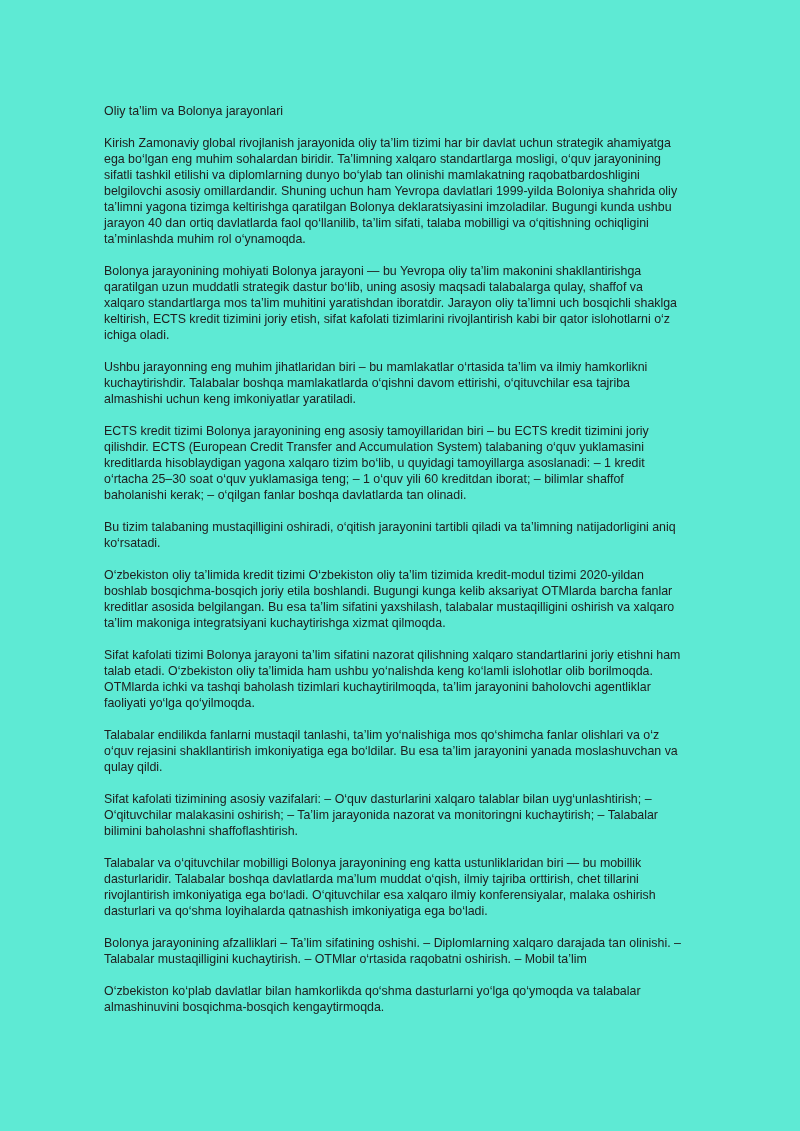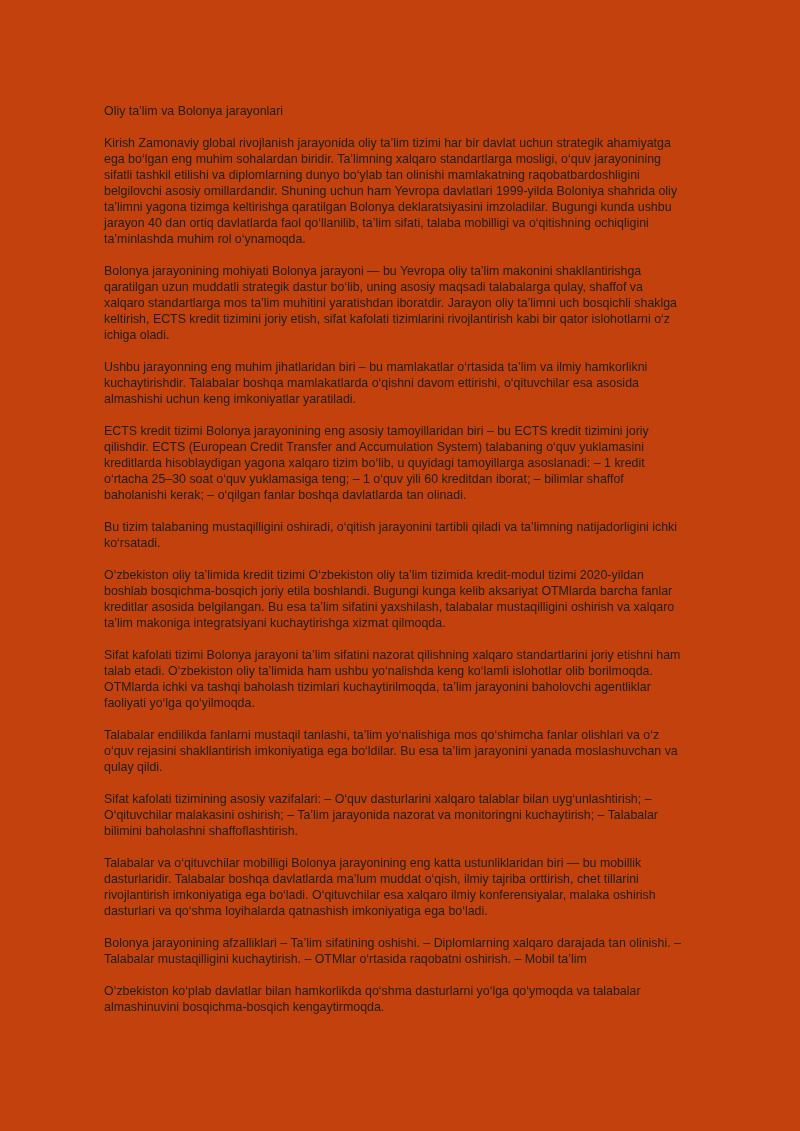--- a/index.html
+++ b/index.html
@@ -9,21 +9,21 @@
   }
   body {
     width: 800px;
     height: 1131px;
     overflow: hidden;
   }
   .page {
     box-sizing: border-box;
     width: 800px;
     height: 1131px;
-    background: #c2410c;
+    background: #5eead4;
     padding: 103px 102px 40px 104px;
     font-family: "Liberation Sans", "DejaVu Sans", sans-serif;
     font-size: 12.4px;
     line-height: 16px;
     color: #202020;
     text-align: left;
   }
   .doc-title {
     font-size: inherit;
     font-weight: normal;
@@ -36,23 +36,23 @@
     word-spacing: normal;
   }
 </style>
 </head>
 <body>
 
 <div class="page">
   <h1 class="doc-title">Oliy ta’lim va Bolonya jarayonlari</h1>
   <p class="doc-paragraph">Kirish Zamonaviy global rivojlanish jarayonida oliy ta’lim tizimi har bir davlat uchun strategik ahamiyatga ega bo‘lgan eng muhim sohalardan biridir. Ta’limning xalqaro standartlarga mosligi, o‘quv jarayonining sifatli tashkil etilishi va diplomlarning dunyo bo‘ylab tan olinishi mamlakatning raqobatbardoshligini belgilovchi asosiy omillardandir. Shuning uchun ham Yevropa davlatlari 1999-yilda Boloniya shahrida oliy ta’limni yagona tizimga keltirishga qaratilgan Bolonya deklaratsiyasini imzoladilar. Bugungi kunda ushbu jarayon 40 dan ortiq davlatlarda faol qo‘llanilib, ta’lim sifati, talaba mobilligi va o‘qitishning ochiqligini ta’minlashda muhim rol o‘ynamoqda.</p>
   <p class="doc-paragraph">Bolonya jarayonining mohiyati Bolonya jarayoni — bu Yevropa oliy ta’lim makonini shakllantirishga qaratilgan uzun muddatli strategik dastur bo‘lib, uning asosiy maqsadi talabalarga qulay, shaffof va xalqaro standartlarga mos ta’lim muhitini yaratishdan iboratdir. Jarayon oliy ta’limni uch bosqichli shaklga keltirish, ECTS kredit tizimini joriy etish, sifat kafolati tizimlarini rivojlantirish kabi bir qator islohotlarni o‘z ichiga oladi.</p>
-  <p class="doc-paragraph">Ushbu jarayonning eng muhim jihatlaridan biri – bu mamlakatlar o‘rtasida ta’lim va ilmiy hamkorlikni kuchaytirishdir. Talabalar boshqa mamlakatlarda o‘qishni davom ettirishi, o‘qituvchilar esa asosida almashishi uchun keng imkoniyatlar yaratiladi.</p>
+  <p class="doc-paragraph">Ushbu jarayonning eng muhim jihatlaridan biri – bu mamlakatlar o‘rtasida ta’lim va ilmiy hamkorlikni kuchaytirishdir. Talabalar boshqa mamlakatlarda o‘qishni davom ettirishi, o‘qituvchilar esa tajriba almashishi uchun keng imkoniyatlar yaratiladi.</p>
   <p class="doc-paragraph">ECTS kredit tizimi Bolonya jarayonining eng asosiy tamoyillaridan biri – bu ECTS kredit tizimini joriy qilishdir. ECTS (European Credit Transfer and Accumulation System) talabaning o‘quv yuklamasini kreditlarda hisoblaydigan yagona xalqaro tizim bo‘lib, u quyidagi tamoyillarga asoslanadi: – 1 kredit o‘rtacha 25–30 soat o‘quv yuklamasiga teng; – 1 o‘quv yili 60 kreditdan iborat; – bilimlar shaffof baholanishi kerak; – o‘qilgan fanlar boshqa davlatlarda tan olinadi.</p>
-  <p class="doc-paragraph">Bu tizim talabaning mustaqilligini oshiradi, o‘qitish jarayonini tartibli qiladi va ta’limning natijadorligini ichki ko‘rsatadi.</p>
+  <p class="doc-paragraph">Bu tizim talabaning mustaqilligini oshiradi, o‘qitish jarayonini tartibli qiladi va ta’limning natijadorligini aniq ko‘rsatadi.</p>
   <p class="doc-paragraph">O‘zbekiston oliy ta’limida kredit tizimi O‘zbekiston oliy ta’lim tizimida kredit-modul tizimi 2020-yildan boshlab bosqichma-bosqich joriy etila boshlandi. Bugungi kunga kelib aksariyat OTMlarda barcha fanlar kreditlar asosida belgilangan. Bu esa ta’lim sifatini yaxshilash, talabalar mustaqilligini oshirish va xalqaro ta’lim makoniga integratsiyani kuchaytirishga xizmat qilmoqda.</p>
   <p class="doc-paragraph">Sifat kafolati tizimi Bolonya jarayoni ta’lim sifatini nazorat qilishning xalqaro standartlarini joriy etishni ham talab etadi. O‘zbekiston oliy ta’limida ham ushbu yo‘nalishda keng ko‘lamli islohotlar olib borilmoqda. OTMlarda ichki va tashqi baholash tizimlari kuchaytirilmoqda, ta’lim jarayonini baholovchi agentliklar faoliyati yo‘lga qo‘yilmoqda.</p>
   <p class="doc-paragraph">Talabalar endilikda fanlarni mustaqil tanlashi, ta’lim yo‘nalishiga mos qo‘shimcha fanlar olishlari va o‘z o‘quv rejasini shakllantirish imkoniyatiga ega bo‘ldilar. Bu esa ta’lim jarayonini yanada moslashuvchan va qulay qildi.</p>
   <p class="doc-paragraph">Sifat kafolati tizimining asosiy vazifalari: – O‘quv dasturlarini xalqaro talablar bilan uyg‘unlashtirish; – O‘qituvchilar malakasini oshirish; – Ta’lim jarayonida nazorat va monitoringni kuchaytirish; – Talabalar bilimini baholashni shaffoflashtirish.</p>
   <p class="doc-paragraph">Talabalar va o‘qituvchilar mobilligi Bolonya jarayonining eng katta ustunliklaridan biri — bu mobillik dasturlaridir. Talabalar boshqa davlatlarda ma’lum muddat o‘qish, ilmiy tajriba orttirish, chet tillarini rivojlantirish imkoniyatiga ega bo‘ladi. O‘qituvchilar esa xalqaro ilmiy konferensiyalar, malaka oshirish dasturlari va qo‘shma loyihalarda qatnashish imkoniyatiga ega bo‘ladi.</p>
   <p class="doc-paragraph">Bolonya jarayonining afzalliklari – Ta’lim sifatining oshishi. – Diplomlarning xalqaro darajada tan olinishi. – Talabalar mustaqilligini kuchaytirish. – OTMlar o‘rtasida raqobatni oshirish. – Mobil ta’lim</p>
   <p class="doc-paragraph">O‘zbekiston ko‘plab davlatlar bilan hamkorlikda qo‘shma dasturlarni yo‘lga qo‘ymoqda va talabalar almashinuvini bosqichma-bosqich kengaytirmoqda.</p>
 </div>
 
 </body></html>

